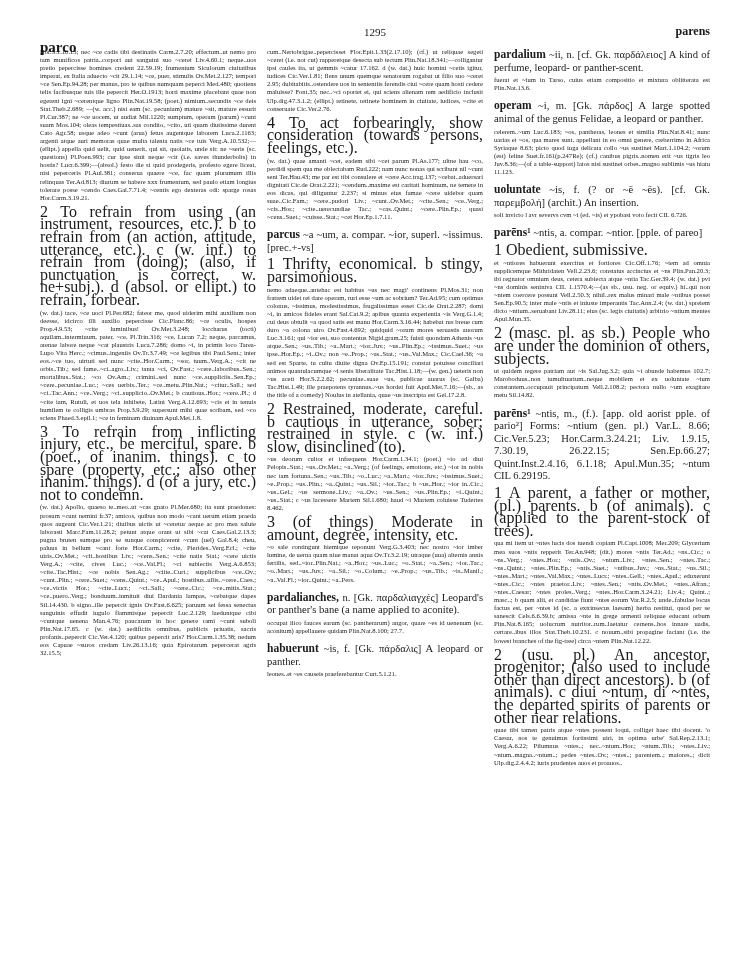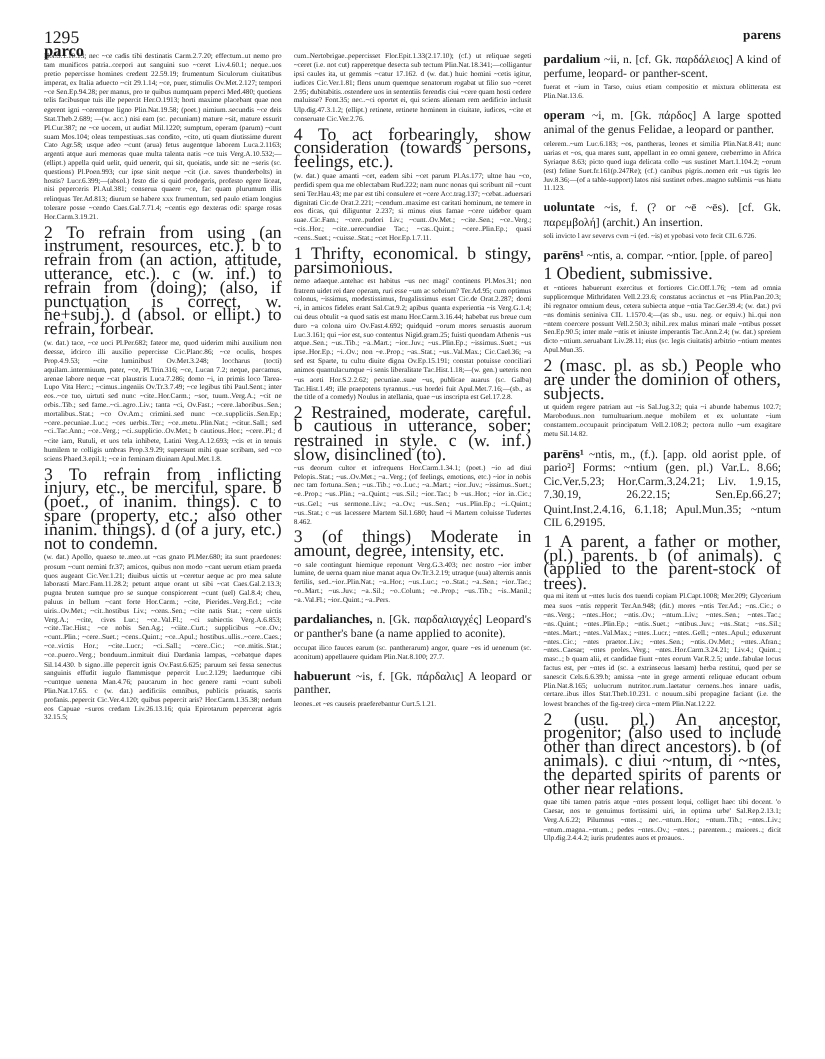--- a/index.html
+++ b/index.html
@@ -1,19 +1,19 @@
 <!DOCTYPE html>
 <html><head>
 <meta charset="utf-8">
 <style>
   html, body { margin: 0; padding: 0; background: #ffffff; }
   body { width: 750px; height: 963px; overflow: hidden; position: relative; color: #1a1a1a; font-family: "DejaVu Serif", "Liberation Serif", serif; }
   .header { position: absolute; top: 24px; left: 40px; right: 40px; height: 20px; }
   .hw-left { position: absolute; left: 0; top: 15px; font-weight: bold; font-size: 15px; font-family: "Liberation Serif", serif; }
-  .page-num { position: absolute; left: 0; right: 0; top: 2px; font-size: 16px; font-family: "Liberation Serif", serif; }
+  .page-num { position: absolute; left: 0; right: 0; top: 2px; text-align: center; font-size: 11px; font-family: "Liberation Serif", serif; }
   .hw-right { position: absolute; right: 0; top: 0; font-weight: bold; font-size: 12px; font-family: "Liberation Serif", serif; }
   .columns { position: absolute; top: 48px; left: 40px; width: 670px; display: flex; gap: 11px; }
   .col { width: 216px; font-family: "Liberation Serif", serif; }
   .cite { font-size: 6.6px; line-height: 8.1px; text-align: justify; margin: 0 0 3px 0; hyphens: auto; }
   .sense { font-size: 16px; line-height: 12.6px; text-align: justify; margin: 4px 0 2px 0; }
   .entry-head { font-size: 10.6px; line-height: 12.6px; text-align: justify; margin: 7px 0 2px 0; }
   .entry-head .lemma { font-weight: bold; font-size: 11.5px; }
 </style>
 </head>
 <body>
@@ -32,20 +32,24 @@
     <p class="cite">(w. dat.) tace, ~ce uoci Pl.Per.682; fateor me, quod uiderim mihi auxilium non deesse, idcirco illi auxilio pepercisse Cic.Planc.86; ~ce oculis, hospes Prop.4.9.53; ~cite luminibus! Ov.Met.3.248; loccharus (tocti) aquilam..intermiuum, pater, ~ce, Pl.Trin.316; ~ce, Lucan 7.2; neque, parcamus, arenae labore neque ~cat plaustris Luca.7.286; domo ~i, in primis loco Tarea-Lupo Vita Herc.; ~cimus..ingeniis Ov.Tr.3.7.49; ~ce legibus tibi Paul.Sent.; inter eos..~ce tuo, uirtuti sed nunc ~cite..Hor.Carm.; ~sor, tuum..Verg.A.; ~cit ne orbis..Tib.; sed fame..~ci..agro..Liv.; tanta ~ci, Ov.Fast.; ~cere..laboribus..Sen.; mortalibus..Stat.; ~co Ov.Am.; crimini..sed nunc ~ce..suppliciis..Sen.Ep.; ~cere..pecuniae..Luc.; ~ces uerbis..Ter.; ~ce..metu..Plin.Nat.; ~citur..Sall.; sed ~ci..Tac.Ann.; ~ce..Verg.; ~ci..supplicio..Ov.Met.; b cautious..Hor.; ~cere..Pl.; d ~cite iam, Rutuli, et uos tela inhibete, Latini Verg.A.12.693; ~cis et in tenuis humilem te colligis umbras Prop.3.9.29; supersunt mihi quae scribam, sed ~co sciens Phaed.3.epil.1; ~ce in feminam diuinam Apul.Met.1.8.</p>
     <p class="sense">3 To refrain from inflicting injury, etc., be merciful, spare. b (poet., of inanim. things). c to spare (property, etc.; also other inanim. things). d (of a jury, etc.) not to condemn.</p>
     <p class="cite">(w. dat.) Apollo, quaeso te..meo..ut ~cas gnato Pl.Mer.680; ita sunt praedones: prosum ~cunt nemini fr.37; amicos, quibus non modo ~cant uerum etiam praeda quos augeant Cic.Ver.1.21; diuibus uictis ut ~ceretur aeque ac pro mea salute laborasti Marc.Fam.11.28.2; petunt atque orant ut sibi ~cat Caes.Gal.2.13.3; pugna bruten sumque pro se sunque conspicerent ~cunt (uel) Gal.8.4; cheu, paluus in bellum ~cant forte Hor.Carm.; ~cite, Pierides..Verg.Ecl.; ~cite uiris..Ov.Met.; ~cit..hostibus Liv.; ~cens..Sen.; ~cite natis Stat.; ~cere uictis Verg.A.; ~cite, cives Luc.; ~ce..Val.Fl.; ~ci subiectis Verg.A.6.853; ~cite..Tac.Hist.; ~ce nobis Sen.Ag.; ~ciite..Curt.; supplicibus ~ce..Ov.; ~cunt..Plin.; ~cere..Suet.; ~cens..Quint.; ~ce..Apul.; hostibus..ullis..~cere..Caes.; ~ce..victis Hor.; ~cite..Lucr.; ~ci..Sall.; ~cere..Cic.; ~ce..mitis..Stat.; ~ce..puero..Verg.; bonduum..inmituit diui Dardania lampas, ~cebatque dapes Sil.14.430. b signo..ille pepercit ignis Ov.Fast.6.625; paruum sei fessa senectus sanguinis effudit iugulo flammisque pepercit Luc.2.129; laeduntque cibi ~cuntque uenena Man.4.76; paucarum in hoc genere rami ~cunt suboli Plin.Nat.17.65. c (w. dat.) aedificiis omnibus, publicis priuatis, sacris profanis..pepercit Cic.Ver.4.120; quibus pepercit aris? Hor.Carm.1.35.38; nedum eos Capuae ~suros credam Liv.26.13.16; quia Epirotarum pepercerat agris 32.15.5;</p>
   </div>
 
   <div class="col">
     <p class="cite">cum..Nertobrigae..pepercisset Flor.Epit.1.33(2.17.10); (cf.) ut reliquae segeti ~ceret (i.e. not cut) rapperetque desecta sub tectum Plin.Nat.18.341;—colligantur ipsi caules ita, ut gemmis ~catur 17.162. d (w. dat.) huic homini ~cetis igitur, iudices Cic.Ver.1.81; flens unum quemque senatorum rogabat ut filio suo ~ceret 2.95; dubitabitis..ostendere uos in sententiis ferendis ciui ~cere quam hosti cedere maluisse? Font.35; nec..~ci oportet ei, qui sciens alienam rem aedificio inclusit Ulp.dig.47.3.1.2; (ellipt.) retinete, retinete hominem in ciuitate, iudices, ~cite et conseruate Cic.Ver.2.76.</p>
     <p class="sense">4 To act forbearingly, show consideration (towards persons, feelings, etc.).</p>
     <p class="cite">(w. dat.) quae amanti ~cet, eadem sibi ~cet parum Pl.As.177; ultne hau ~co, perdidi spem qua me oblectabam Rud.222; nam nunc nonas qui scribunt nil ~cunt seni Ter.Hau.43; me par est tibi consulere et ~cere Acc.trag.137; ~cebat..aduersari dignitati Cic.de Orat.2.221; ~cendum..maxime est caritati hominum, ne temere in eos dicas, qui diliguntur 2.237; si minus eius famae ~cere uidebor quam suae..Cic.Fam.; ~cere..pudori Liv.; ~cunt..Ov.Met.; ~cite..Sen.; ~ce..Verg.; ~cis..Hor.; ~cite..uerecundiae Tac.; ~cas..Quint.; ~cere..Plin.Ep.; quasi ~cens..Suet.; ~cuisse..Stat.; ~cet Hor.Ep.1.7.11.</p>
 
+    <p class="entry-head">
+      <span class="lemma">parcus</span>
+      <span>~a ~um, a. compar. ~ior, superl. ~issimus. [prec.+-vs]</span>
+    </p>
     <p class="sense">1 Thrifty, economical. b stingy, parsimonious.</p>
     <p class="cite">nemo adaeque..antehac est habitus ~us nec magi' continens Pl.Mos.31; non fratrem uidet rei dare operam, ruri esse ~um ac sobrium? Ter.Ad.95; cum optimus colonus, ~issimus, modestissimus, frugalissimus esset Cic.de Orat.2.287; domi ~i, in amicos fideles erant Sal.Cat.9.2; apibus quanta experientia ~is Verg.G.1.4; cui deus obtulit ~a quod satis est manu Hor.Carm.3.16.44; habebat rus breue cum duro ~a colona uiro Ov.Fast.4.692; quidquid ~orum mores seruastis auorum Luc.3.161; qui ~ior est, suo contentus Nigid.gram.25; fuisti quondam Athenis ~us atque..Sen.; ~us..Tib.; ~a..Mart.; ~ior..Juv.; ~us..Plin.Ep.; ~issimus..Suet.; ~us ipse..Hor.Ep.; ~i..Ov.; non ~e..Prop.; ~as..Stat.; ~us..Val.Max.; Cic.Cael.36; ~a sed est Sparte, tu cultu diuite digna Ov.Ep.15.191; constat potuisse conciliari animos quantulacumque ~i senis liberalitate Tac.Hist.1.18;—(w. gen.) ueteris non ~us aceti Hor.S.2.2.62; pecuniae..suae ~us, publicae auarus (sc. Galba) Tac.Hist.1.49; ille praepotens tyrannus..~us hordei fuit Apul.Met.7.16;—(sb., as the title of a comedy) Noulus in atellania, quae ~us inscripta est Gel.17.2.8.</p>
     <p class="sense">2 Restrained, moderate, careful. b cautious in utterance, sober; restrained in style. c (w. inf.) slow, disinclined (to).</p>
     <p class="cite">~us deorum cultor et infrequens Hor.Carm.1.34.1; (poet.) ~io ad diui Pelopis..Stat.; ~us..Ov.Met.; ~a..Verg.; (of feelings, emotions, etc.) ~ior in nobis nec tam fortuna..Sen.; ~us..Tib.; ~o..Luc.; ~a..Mart.; ~ior..Juv.; ~issimus..Suet.; ~e..Prop.; ~us..Plin.; ~a..Quint.; ~us..Sil.; ~ior..Tac.; b ~us..Hor.; ~ior in..Cic.; ~us..Gel.; ~us sermone..Liv.; ~a..Ov.; ~us..Sen.; ~us..Plin.Ep.; ~i..Quint.; ~us..Stat.; c ~us lacessere Martem Sil.1.680; haud ~i Martem coluisse Tudertes 8.462.</p>
     <p class="sense">3 (of things) Moderate in amount, degree, intensity, etc.</p>
     <p class="cite">~o sale contingunt hiemique reponunt Verg.G.3.403; nec nostro ~ior imber lumine, de uerna quam niue manat aqua Ov.Tr.3.2.19; utraque (uua) alternis annis fertilis, sed..~ior..Plin.Nat.; ~a..Hor.; ~us..Luc.; ~o..Stat.; ~a..Sen.; ~ior..Tac.; ~o..Mart.; ~us..Juv.; ~a..Sil.; ~o..Colum.; ~e..Prop.; ~us..Tib.; ~is..Manil.; ~a..Val.Fl.; ~ior..Quint.; ~a..Pers.</p>
 
     <p class="entry-head">
       <span class="lemma">pardalianches,</span>
       <span>n. [Gk. παρδαλιαγχές] Leopard's or panther's bane (a name applied to aconite).</span>

